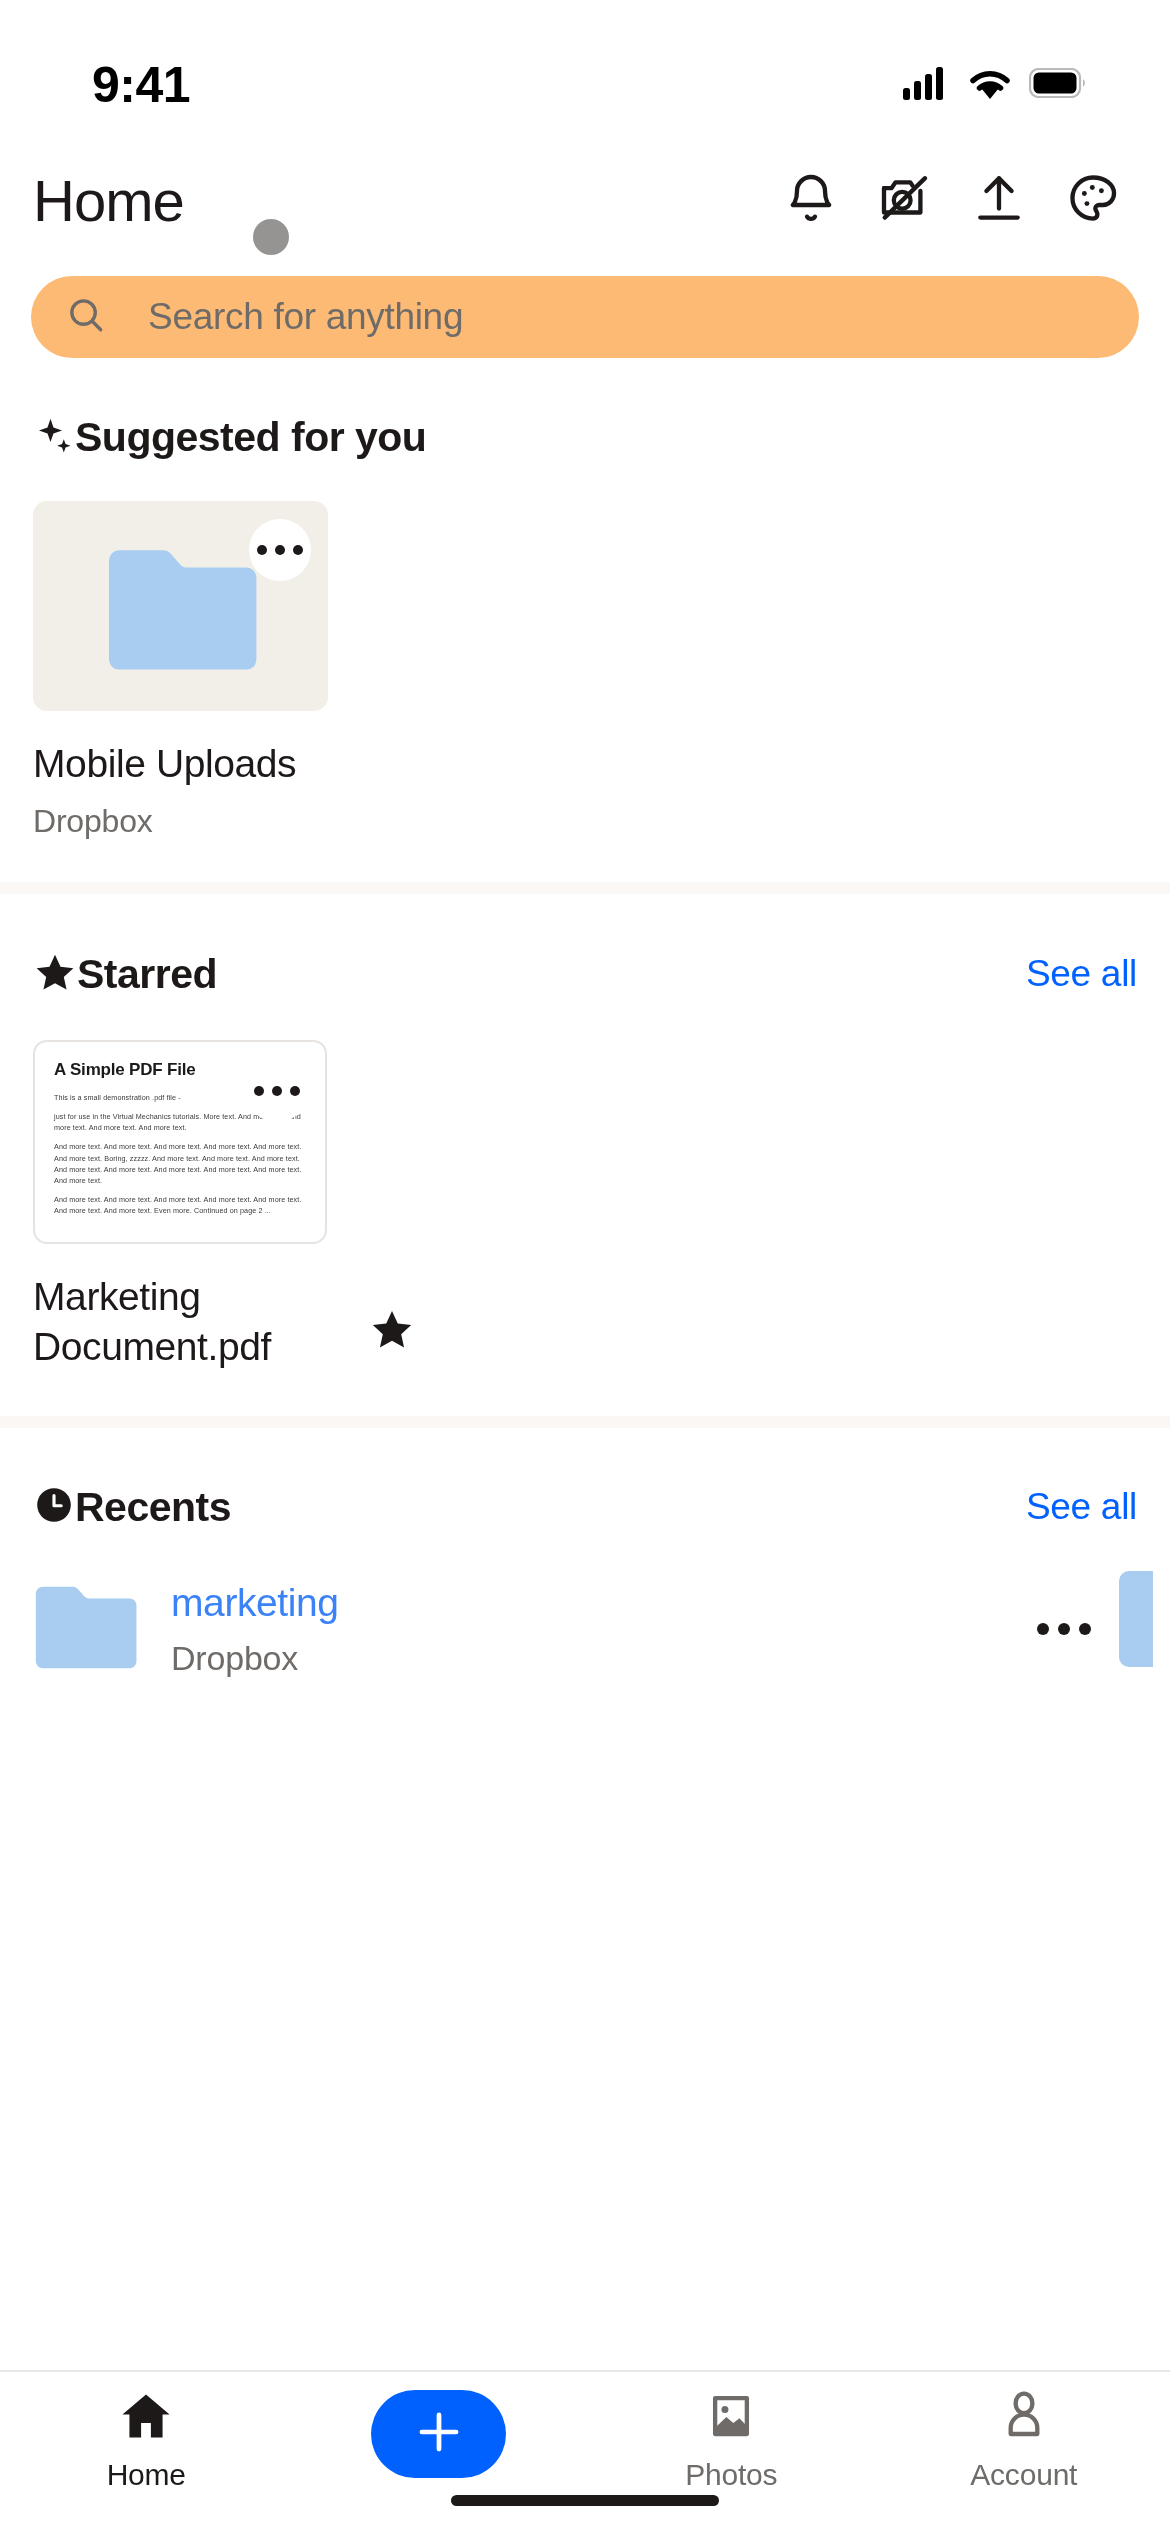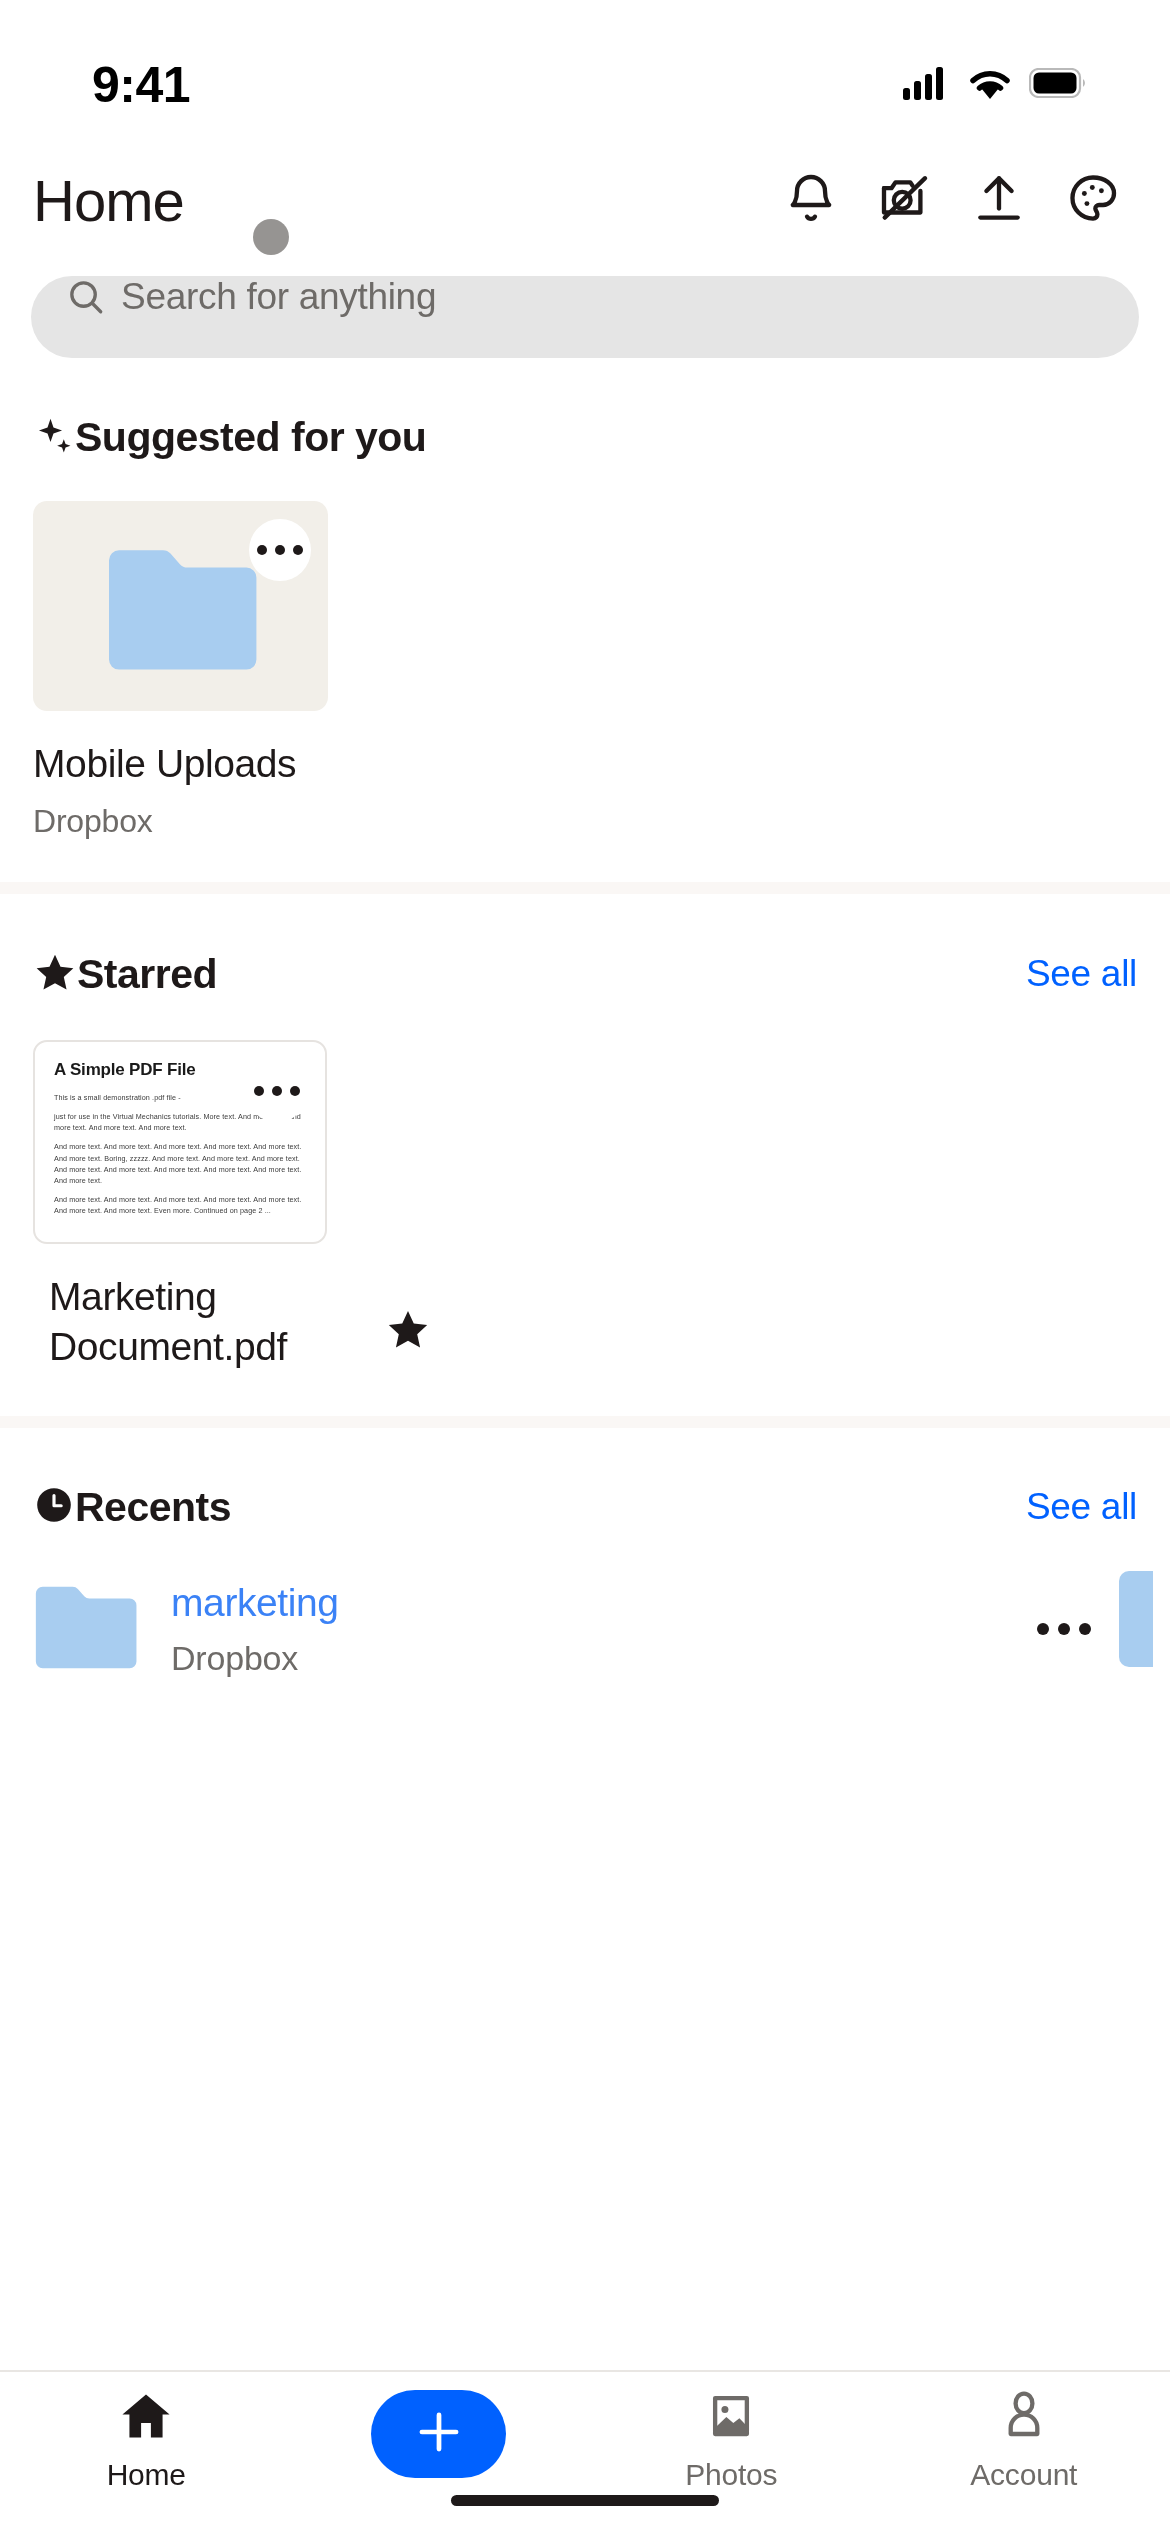--- a/index.html
+++ b/index.html
@@ -46,25 +46,26 @@
   .nav-actions { display:flex; align-items:center; gap:32px; }
   .nav-btn {
     width:62px; height:62px;
     display:flex; align-items:center; justify-content:center;
   }
 
   
   .search-wrap { padding:28px 31px 0 31px; }
   .search-bar {
     height:82px;
-    background:#e5e5e5;
+    background:#fdba74;
     border-radius:41px;
     display:flex;
+    align-items:center;
     padding:0 34px;
-    gap:14px;
+    gap:41px;
   }
   .search-placeholder {
     font-size:37px;
     color:#6e6b68;
     letter-spacing:-0.3px;
   }
 
   
   .section { padding:0 33px; background:#fff; }
   .section-head {
@@ -151,21 +152,20 @@
     line-height:1.55;
     color:#3a3a3a;
     margin-bottom:8px;
     letter-spacing:0.1px;
   }
   .starred-namerow {
     display:flex;
     align-items:flex-start;
     gap:26px;
     margin-top:28px;
-    margin-left:16px;
   }
   .starred-name {
     font-size:39px;
     line-height:1.28;
     color:#1e1919;
     letter-spacing:-0.4px;
     max-width:310px;
   }
   .star-badge { margin-top:34px; flex-shrink:0; }
 

